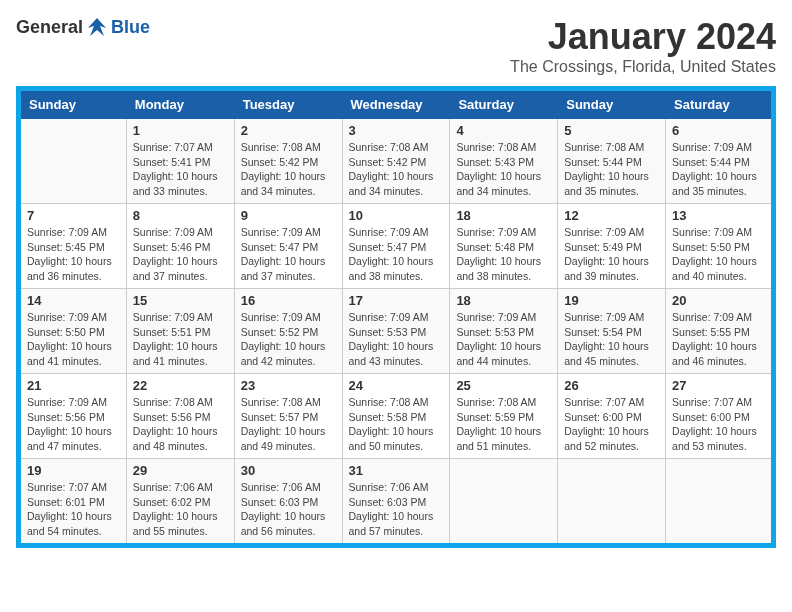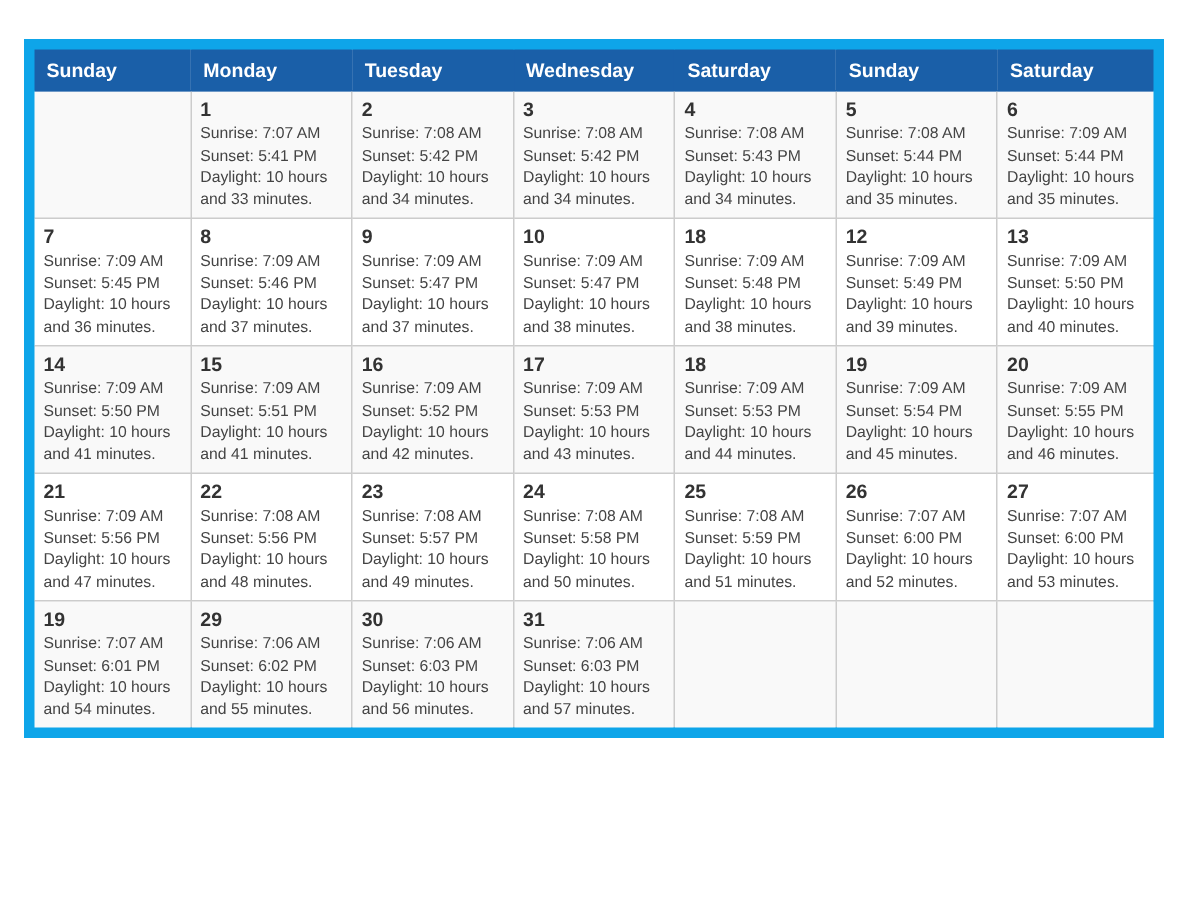--- a/index.html
+++ b/index.html
@@ -34,21 +34,21 @@
       font-weight: bold;
       color: #333;
     }
     .location-title {
       font-size: 16px;
       color: #555;
     }
     .calendar-table {
       width: 100%;
       border-collapse: collapse;
-      border: 7px solid #0ea5e9;
+      border: 5px solid #0ea5e9;
     }
     .calendar-table th {
       background-color: #1a5fa8;
       color: #fff;
       text-align: left;
       padding: 6px 8px;
       font-size: 13px;
       border: 1px solid #1a5fa8;
     }
     .calendar-table td {
@@ -82,20 +82,33 @@
       background-color: #ffffff;
     }
     .calendar-table thead tr th {
       background-color: #1a5fa8;
     }
   </style>
 </head>
 <body>
 
 <div class="header-section">
+  <div class="logo-area">
+    <div class="logo-text">
+      <span style="font-size:18px;font-weight:bold;color:#333;">General</span>
+      <svg width="22" height="22" viewBox="0 0 22 22" style="margin: 0 1px;">
+        <polygon points="11,2 20,12 14,10 18,20 11,14 4,20 8,10 2,12" fill="#1a5fa8"></polygon>
+      </svg>
+      <span style="font-size:18px;font-weight:bold;color:#1a5fa8;">Blue</span>
+    </div>
+  </div>
+  <div class="title-area">
+    <div class="month-title">January 2024</div>
+    <div class="location-title">The Crossings, Florida, United States</div>
+  </div>
 </div>
 
 <table class="calendar-table">
   <thead>
     <tr>
     <th>Sunday</th>
         <th>Monday</th>
         <th>Tuesday</th>
         <th>Wednesday</th>
         <th>Saturday</th>

